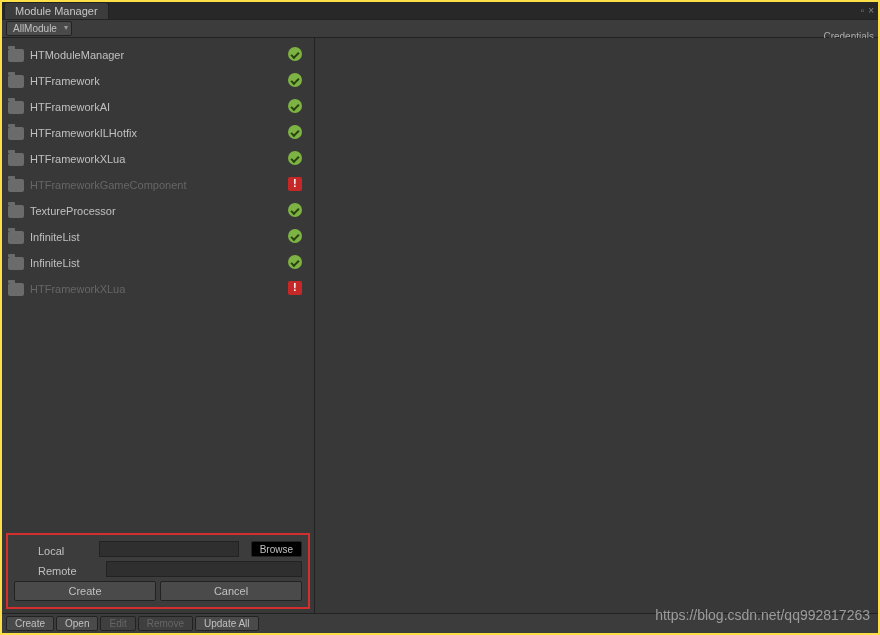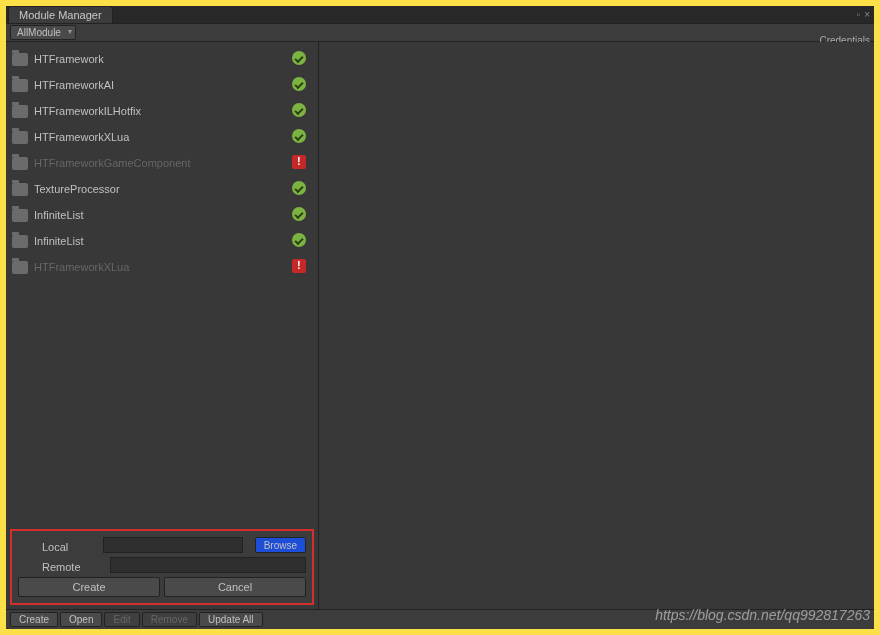--- a/index.html
+++ b/index.html
@@ -12,21 +12,21 @@
   color: #c0c0c0;
   overflow: hidden;
   position: relative;
 }
 .window {
   width: 100%;
   height: 100%;
   display: flex;
   flex-direction: column;
   background: #383838;
-  border: 6px solid #fde047;
+  border: 2px solid #fde047;
 }
 .titlebar {
   height: 18px;
   background: #282828;
   display: flex;
   align-items: center;
   border-bottom: 1px solid #222;
 }
 .tab {
   background: #3c3c3c;
@@ -186,21 +186,21 @@
 .form-input {
   flex: 1;
   height: 16px;
   background: #2f2f2f;
   border: 1px solid #222;
   color: #c0c0c0;
   font-size: 10px;
   padding: 0 3px;
 }
 .browse-btn {
-  background: #1d4ed8;
+  background: #000000;
   border: 1px solid #222;
   color: #c0c0c0;
   font-size: 10px;
   padding: 1px 8px;
   height: 16px;
   border-radius: 2px;
 }
 .form-buttons {
   display: flex;
   gap: 4px;
@@ -242,21 +242,20 @@
   background: #3f3f3f;
 }
 .watermark {
   position: absolute;
   bottom: 12px;
   right: 10px;
   color: #ddd;
   font-size: 14px;
   opacity: 0.6;
   pointer-events: none;
-  font-style: italic;
 }
 </style>
 </head>
 <body>
 
 <div class="window">
   <div class="titlebar">
     <div class="tab">Module Manager</div>
     <div class="window-controls">
       <span>▫</span>
@@ -265,20 +264,27 @@
   </div>
 
   <div class="topbar">
     <div class="dropdown">AllModule</div>
     <div class="credentials">Credentials</div>
   </div>
 
   <div class="main">
     <div class="left-panel">
       <div class="module-list" id="module-list">
+          <div class="module-item">
+            <div class="folder-icon"></div>
+            <span class="module-name">HTModuleManager</span>
+            <div class="status-icon">
+              <div class="status-ok"></div>
+            </div>
+          </div>
           <div class="module-item">
             <div class="folder-icon"></div>
             <span class="module-name">HTFramework</span>
             <div class="status-icon">
               <div class="status-ok"></div>
             </div>
           </div>
           <div class="module-item">
             <div class="folder-icon"></div>
             <span class="module-name">HTFrameworkAI</span>

